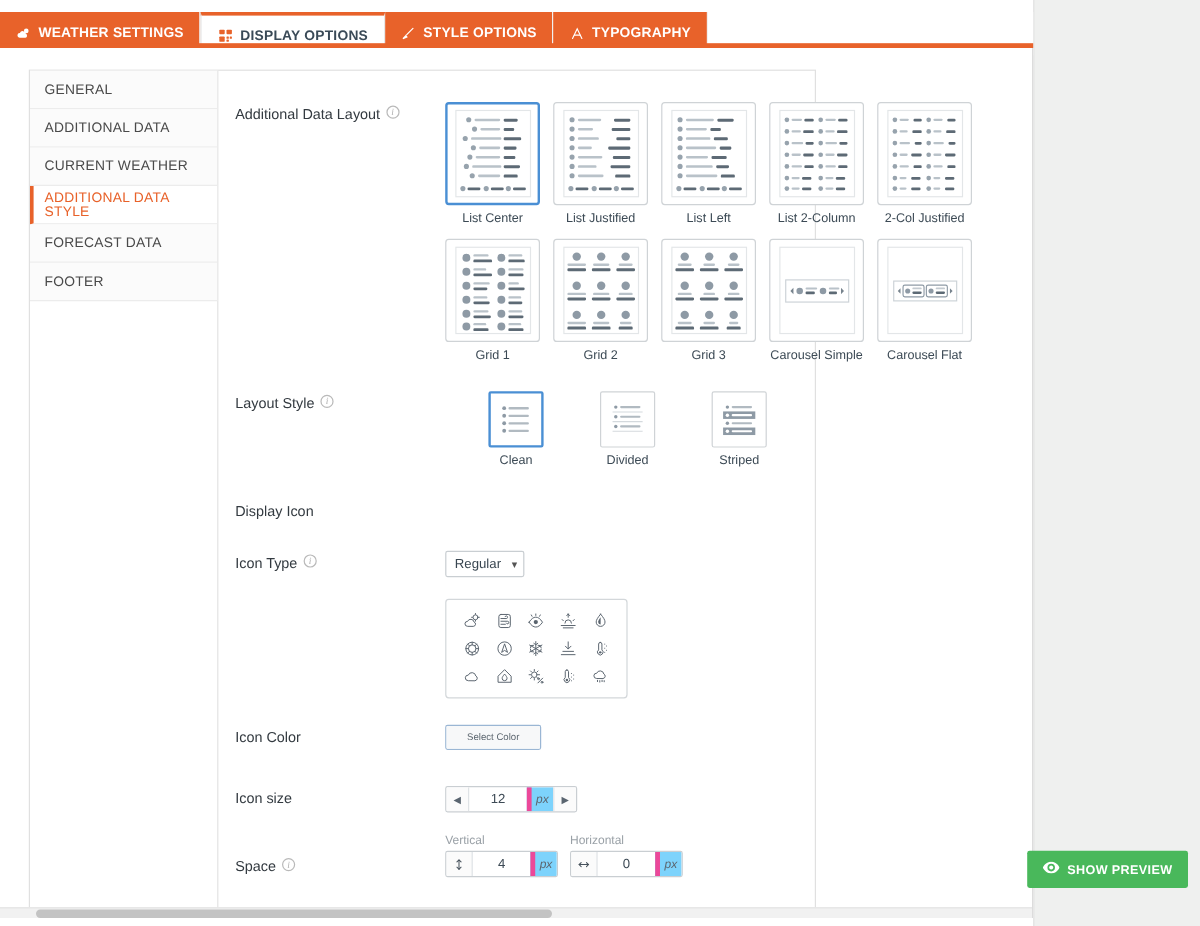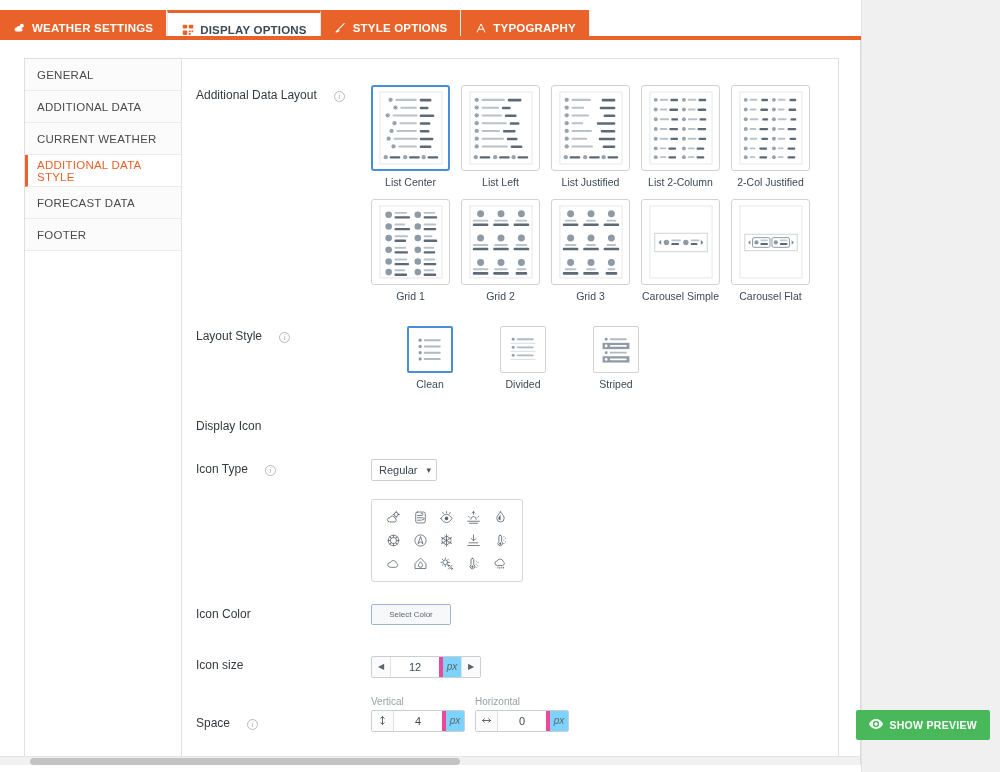--- a/index.html
+++ b/index.html
@@ -86,21 +86,21 @@
     left: 0; top: 40px;
     width: 861px; height: 725px;
     background: #ffffff;
     border-right: 1px solid #dcdcdc;
     overflow: hidden;
   }
 
   .panel {
     position: absolute;
     left: 24px; top: 18px;
-    width: 815px;
+    width: 656px;
     height: 710px;
     border: 1px solid #e0e0e0;
     background: #ffffff;
     display: flex;
   }
 
   
   .sidebar {
     width: 157px;
     flex: 0 0 157px;
@@ -140,22 +140,22 @@
     align-items: flex-start;
     margin-bottom: 0;
   }
   .row-label {
     width: 175px;
     flex: 0 0 175px;
     font-size: 12px;
     color: #333a40;
     padding-top: 3px;
     display: flex;
-    align-items: flex-end;
-    gap: 17px;
+    align-items: flex-start;
+    gap: 5px;
   }
   .info-i {
     display: inline-block;
     width: 11px; height: 11px;
     border: 1px solid #b9b9b9;
     border-radius: 50%;
     color: #b0b0b0;
     font-size: 8px;
     line-height: 9px;
     text-align: center;
@@ -518,20 +518,58 @@
                 </div>
                 <div class="thumb-label">List Center</div>
               </div>
 
               <div class="thumb-cell">
                 <div class="thumb-box">
                   <svg viewBox="0 0 70 78" width="68" height="76">
                     <rect x="3" y="2" width="64" height="74" fill="#fff" stroke="#e3e6e8"></rect>
                     <g fill="#97a3ad">
                       <circle cx="10" cy="10" r="2.2"></circle>
+                        <rect x="15" y="9" width="20" height="2.2" rx="1" fill="#b9c2c9"></rect>
+                        <rect x="46" y="9" width="14" height="2.6" rx="1" fill="#5d6a75"></rect>
+                      <circle cx="10" cy="18" r="2.2"></circle>
+                        <rect x="15" y="17" width="13" height="2.2" rx="1" fill="#b9c2c9"></rect>
+                        <rect x="44" y="17" width="16" height="2.6" rx="1" fill="#5d6a75"></rect>
+                      <circle cx="10" cy="26" r="2.2"></circle>
+                        <rect x="15" y="25" width="18" height="2.2" rx="1" fill="#b9c2c9"></rect>
+                        <rect x="48" y="25" width="12" height="2.6" rx="1" fill="#5d6a75"></rect>
+                      <circle cx="10" cy="34" r="2.2"></circle>
+                        <rect x="15" y="33" width="12" height="2.2" rx="1" fill="#b9c2c9"></rect>
+                        <rect x="41" y="33" width="19" height="2.6" rx="1" fill="#5d6a75"></rect>
+                      <circle cx="10" cy="42" r="2.2"></circle>
+                        <rect x="15" y="41" width="21" height="2.2" rx="1" fill="#b9c2c9"></rect>
+                        <rect x="45" y="41" width="15" height="2.6" rx="1" fill="#5d6a75"></rect>
+                      <circle cx="10" cy="50" r="2.2"></circle>
+                        <rect x="15" y="49" width="16" height="2.2" rx="1" fill="#b9c2c9"></rect>
+                        <rect x="43" y="49" width="17" height="2.6" rx="1" fill="#5d6a75"></rect>
+                      <circle cx="10" cy="58" r="2.2"></circle>
+                        <rect x="15" y="57" width="22" height="2.2" rx="1" fill="#b9c2c9"></rect>
+                        <rect x="47" y="57" width="13" height="2.6" rx="1" fill="#5d6a75"></rect>
+                      <circle cx="9" cy="69" r="2.2"></circle>
+                        <rect x="13" y="68" width="11" height="2.4" rx="1" fill="#5d6a75"></rect>
+                      <circle cx="29" cy="69" r="2.2"></circle>
+                        <rect x="33" y="68" width="11" height="2.4" rx="1" fill="#5d6a75"></rect>
+                      <circle cx="48" cy="69" r="2.2"></circle>
+                        <rect x="52" y="68" width="11" height="2.4" rx="1" fill="#5d6a75"></rect>
+                    </g>
+                  </svg>
+                </div>
+                <div class="thumb-label">List Justified</div>
+              </div>
+
+              <div class="thumb-cell">
+                <div class="thumb-box">
+                  <svg viewBox="0 0 70 78" width="68" height="76">
+                    <rect x="3" y="2" width="64" height="74" fill="#fff" stroke="#e3e6e8"></rect>
+                    <g fill="#97a3ad">
+                      <circle cx="10" cy="10" r="2.2"></circle>
                         <rect x="15" y="9" width="24" height="2.2" rx="1" fill="#b9c2c9"></rect>
                         <rect x="42" y="9" width="14" height="2.6" rx="1" fill="#5d6a75"></rect>
                       <circle cx="10" cy="18" r="2.2"></circle>
                         <rect x="15" y="17" width="18" height="2.2" rx="1" fill="#b9c2c9"></rect>
                         <rect x="36" y="17" width="9" height="2.6" rx="1" fill="#5d6a75"></rect>
                       <circle cx="10" cy="26" r="2.2"></circle>
                         <rect x="15" y="25" width="21" height="2.2" rx="1" fill="#b9c2c9"></rect>
                         <rect x="39" y="25" width="12" height="2.6" rx="1" fill="#5d6a75"></rect>
                       <circle cx="10" cy="34" r="2.2"></circle>
                         <rect x="15" y="33" width="26" height="2.2" rx="1" fill="#b9c2c9"></rect>
@@ -548,58 +586,20 @@
                       <circle cx="9" cy="69" r="2.2"></circle>
                         <rect x="13" y="68" width="11" height="2.4" rx="1" fill="#5d6a75"></rect>
                       <circle cx="29" cy="69" r="2.2"></circle>
                         <rect x="33" y="68" width="11" height="2.4" rx="1" fill="#5d6a75"></rect>
                       <circle cx="48" cy="69" r="2.2"></circle>
                         <rect x="52" y="68" width="11" height="2.4" rx="1" fill="#5d6a75"></rect>
                     </g>
                   </svg>
                 </div>
                 <div class="thumb-label">List Left</div>
-              </div>
-
-              <div class="thumb-cell">
-                <div class="thumb-box">
-                  <svg viewBox="0 0 70 78" width="68" height="76">
-                    <rect x="3" y="2" width="64" height="74" fill="#fff" stroke="#e3e6e8"></rect>
-                    <g fill="#97a3ad">
-                      <circle cx="10" cy="10" r="2.2"></circle>
-                        <rect x="15" y="9" width="20" height="2.2" rx="1" fill="#b9c2c9"></rect>
-                        <rect x="46" y="9" width="14" height="2.6" rx="1" fill="#5d6a75"></rect>
-                      <circle cx="10" cy="18" r="2.2"></circle>
-                        <rect x="15" y="17" width="13" height="2.2" rx="1" fill="#b9c2c9"></rect>
-                        <rect x="44" y="17" width="16" height="2.6" rx="1" fill="#5d6a75"></rect>
-                      <circle cx="10" cy="26" r="2.2"></circle>
-                        <rect x="15" y="25" width="18" height="2.2" rx="1" fill="#b9c2c9"></rect>
-                        <rect x="48" y="25" width="12" height="2.6" rx="1" fill="#5d6a75"></rect>
-                      <circle cx="10" cy="34" r="2.2"></circle>
-                        <rect x="15" y="33" width="12" height="2.2" rx="1" fill="#b9c2c9"></rect>
-                        <rect x="41" y="33" width="19" height="2.6" rx="1" fill="#5d6a75"></rect>
-                      <circle cx="10" cy="42" r="2.2"></circle>
-                        <rect x="15" y="41" width="21" height="2.2" rx="1" fill="#b9c2c9"></rect>
-                        <rect x="45" y="41" width="15" height="2.6" rx="1" fill="#5d6a75"></rect>
-                      <circle cx="10" cy="50" r="2.2"></circle>
-                        <rect x="15" y="49" width="16" height="2.2" rx="1" fill="#b9c2c9"></rect>
-                        <rect x="43" y="49" width="17" height="2.6" rx="1" fill="#5d6a75"></rect>
-                      <circle cx="10" cy="58" r="2.2"></circle>
-                        <rect x="15" y="57" width="22" height="2.2" rx="1" fill="#b9c2c9"></rect>
-                        <rect x="47" y="57" width="13" height="2.6" rx="1" fill="#5d6a75"></rect>
-                      <circle cx="9" cy="69" r="2.2"></circle>
-                        <rect x="13" y="68" width="11" height="2.4" rx="1" fill="#5d6a75"></rect>
-                      <circle cx="29" cy="69" r="2.2"></circle>
-                        <rect x="33" y="68" width="11" height="2.4" rx="1" fill="#5d6a75"></rect>
-                      <circle cx="48" cy="69" r="2.2"></circle>
-                        <rect x="52" y="68" width="11" height="2.4" rx="1" fill="#5d6a75"></rect>
-                    </g>
-                  </svg>
-                </div>
-                <div class="thumb-label">List Justified</div>
               </div>
 
               <div class="thumb-cell">
                 <div class="thumb-box">
                   <svg viewBox="0 0 70 78" width="68" height="76">
                     <rect x="3" y="2" width="64" height="74" fill="#fff" stroke="#e3e6e8"></rect>
                     <g fill="#97a3ad">
                       <circle cx="9" cy="10" r="2"></circle>
                         <rect x="13" y="9" width="9" height="2" rx="1" fill="#b9c2c9"></rect>
                         <rect x="24" y="9" width="8" height="2.4" rx="1" fill="#5d6a75"></rect>

